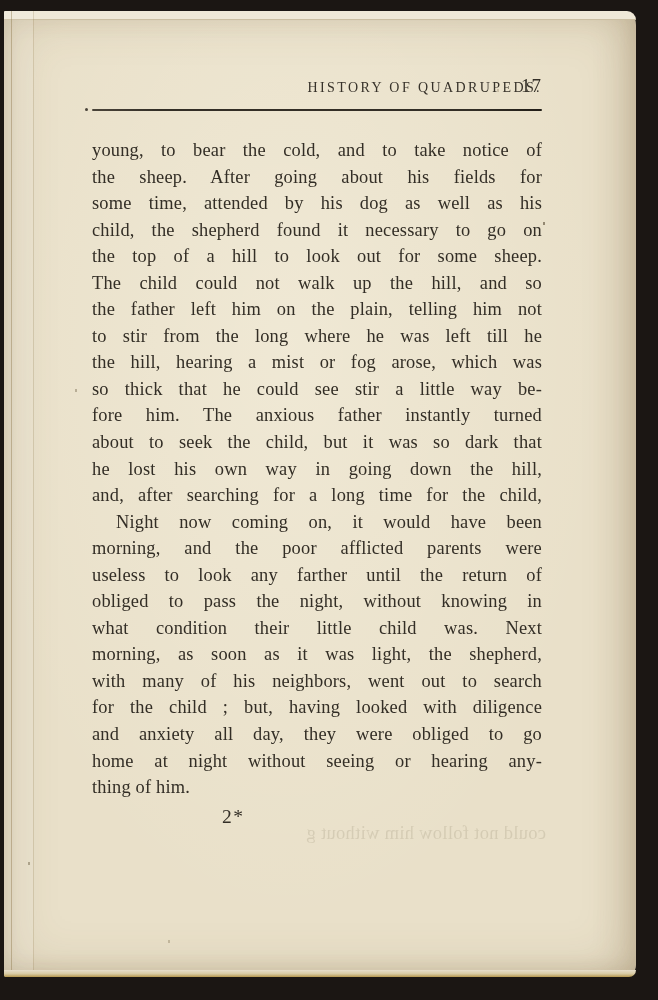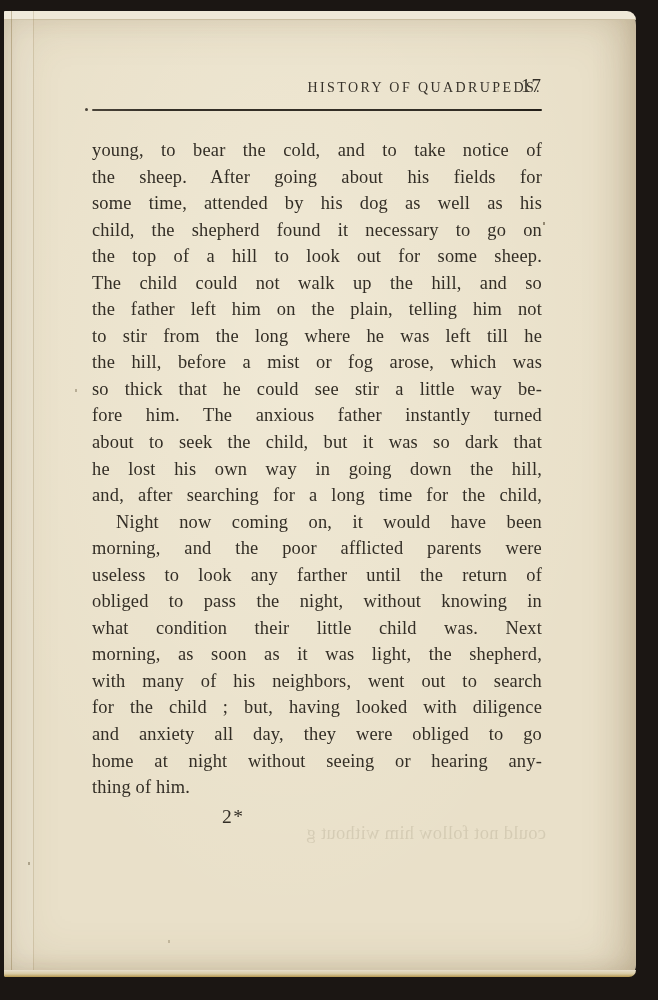--- a/index.html
+++ b/index.html
@@ -115,21 +115,21 @@
 
       <div class="body-text">
         <div class="line">young, to bear the cold, and to take notice of</div>
         <div class="line">the sheep. After going about his fields for</div>
         <div class="line">some time, attended by his dog as well as his</div>
         <div class="line">child, the shepherd found it necessary to go on</div>
         <div class="line">the top of a hill to look out for some sheep.</div>
         <div class="line">The child could not walk up the hill, and so</div>
         <div class="line">the father left him on the plain, telling him not</div>
         <div class="line">to stir from the long where he was left till he</div>
-        <div class="line">the hill, before a mist or fog arose, which was</div>
+        <div class="line">the hill, hearing a mist or fog arose, which was</div>
         <div class="line">so thick that he could see stir a little way be-</div>
         <div class="line">fore him. The anxious father instantly turned</div>
         <div class="line">about to seek the child, but it was so dark that</div>
         <div class="line">he lost his own way in going down the hill,</div>
         <div class="line">and, after searching for a long time for the child,</div>
 
         <div class="line indent">Night now coming on, it would have been</div>
         <div class="line">morning, and the poor afflicted parents were</div>
         <div class="line">useless to look any farther until the return of</div>
         <div class="line">obliged to pass the night, without knowing in</div>

